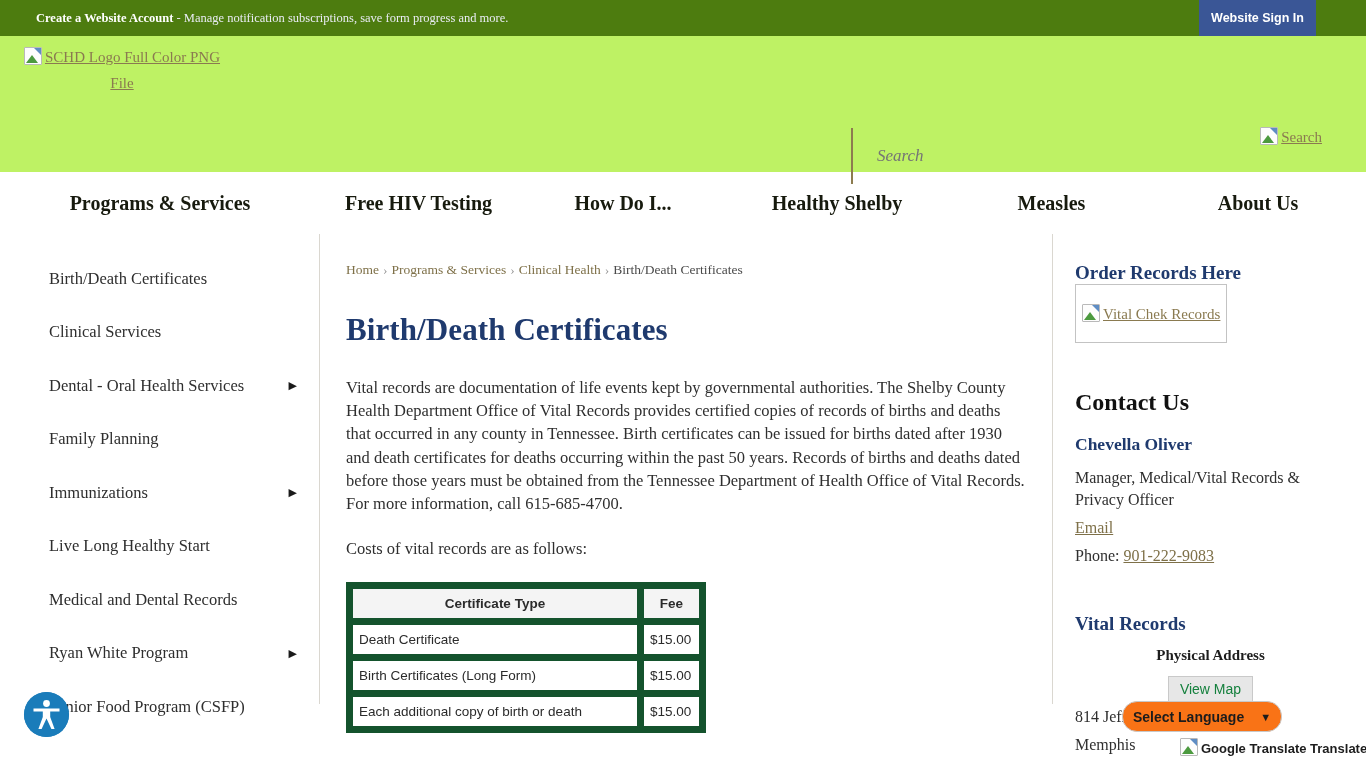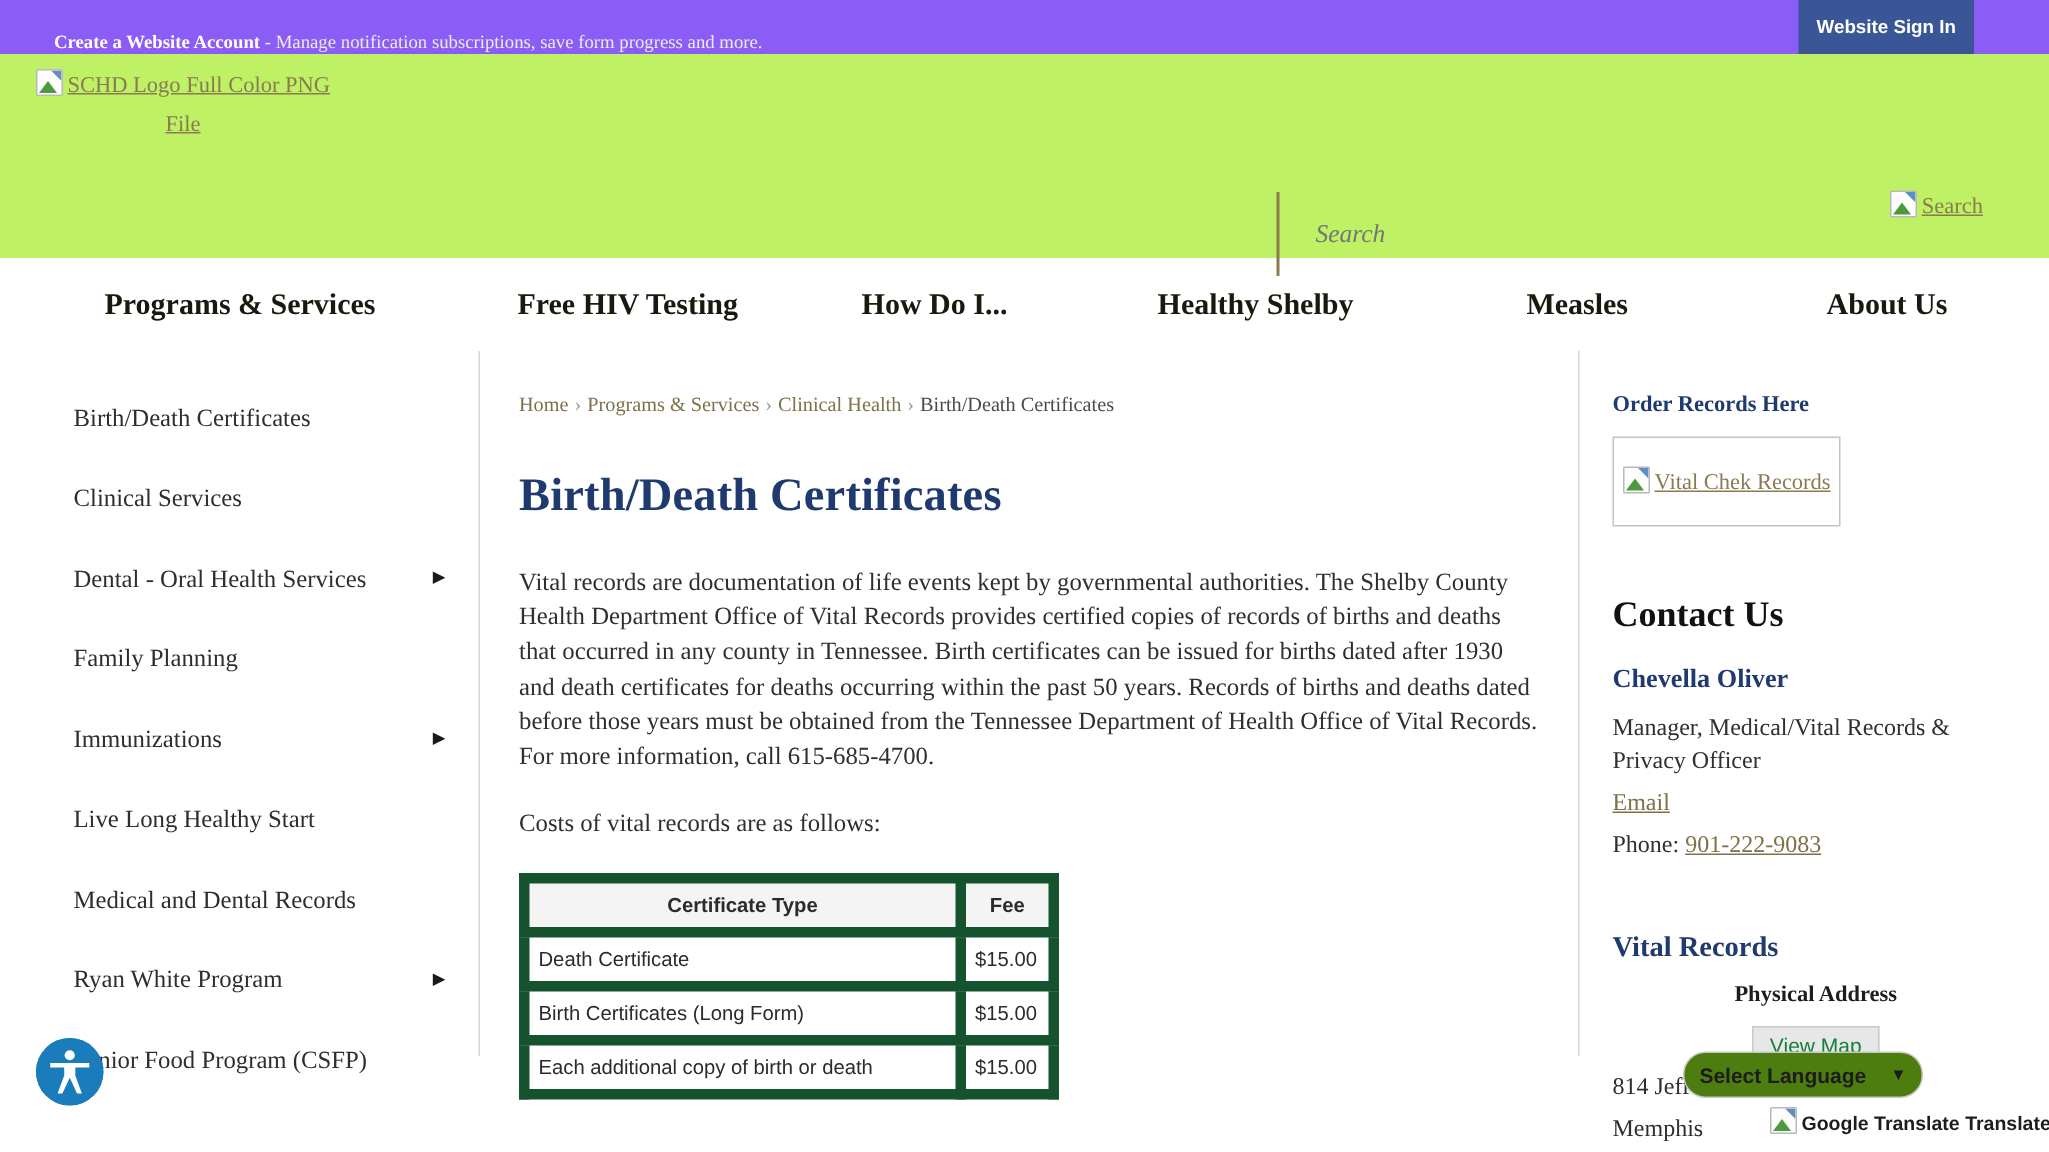--- a/index.html
+++ b/index.html
@@ -12,24 +12,24 @@
     height: 768px;
     overflow: hidden;
     font-family: "Liberation Serif", serif;
     color: #333333;
     position: relative;
   }
 
   
   .topbar {
     height: 36px;
-    background: #8b5cf6;
+    background: #4d7c0f;
     position: relative;
     display: flex;
-    align-items: flex-end;
+    align-items: center;
   }
   .topbar-msg {
     margin-left: 36px;
     font-size: 12.5px;
     color: #e9ecf4;
     font-family: "Liberation Serif", serif;
     white-space: nowrap;
   }
   .topbar-msg .acct-link {
     color: #ffffff;
@@ -241,23 +241,23 @@
   
   .right-col {
     width: 313px;
     flex: 0 0 313px;
     padding: 28px 20px 0 22px;
     box-sizing: border-box;
   }
   .rc-subhead {
     font-family: "Liberation Serif", serif;
     font-weight: bold;
-    font-size: 15px;
+    font-size: 19px;
     color: #1f3a6e;
-    margin: 0 0 12px 0;
+    margin: 0 0 0 0;
   }
   .vitalchek-box {
     display: inline-block;
     border: 1px solid #c3c3c3;
     padding: 19px 6px;
     background: #fff;
   }
   .rc-bighead {
     font-family: "Liberation Serif", serif;
     font-weight: bold;
@@ -333,21 +333,21 @@
     position: absolute;
     left: 1122px;
     top: 701px;
     z-index: 40;
   }
   .gt-select {
     width: 158px;
     height: 29px;
     border: 1px solid #c8c8c8;
     border-radius: 15px;
-    background: #4d7c0f;
+    background: #f97316;
     font-family: "Liberation Sans", sans-serif;
     font-size: 14px;
     font-weight: bold;
     color: #1c1c1c;
     display: flex;
     align-items: center;
     justify-content: center;
     gap: 16px;
     cursor: pointer;
   }

